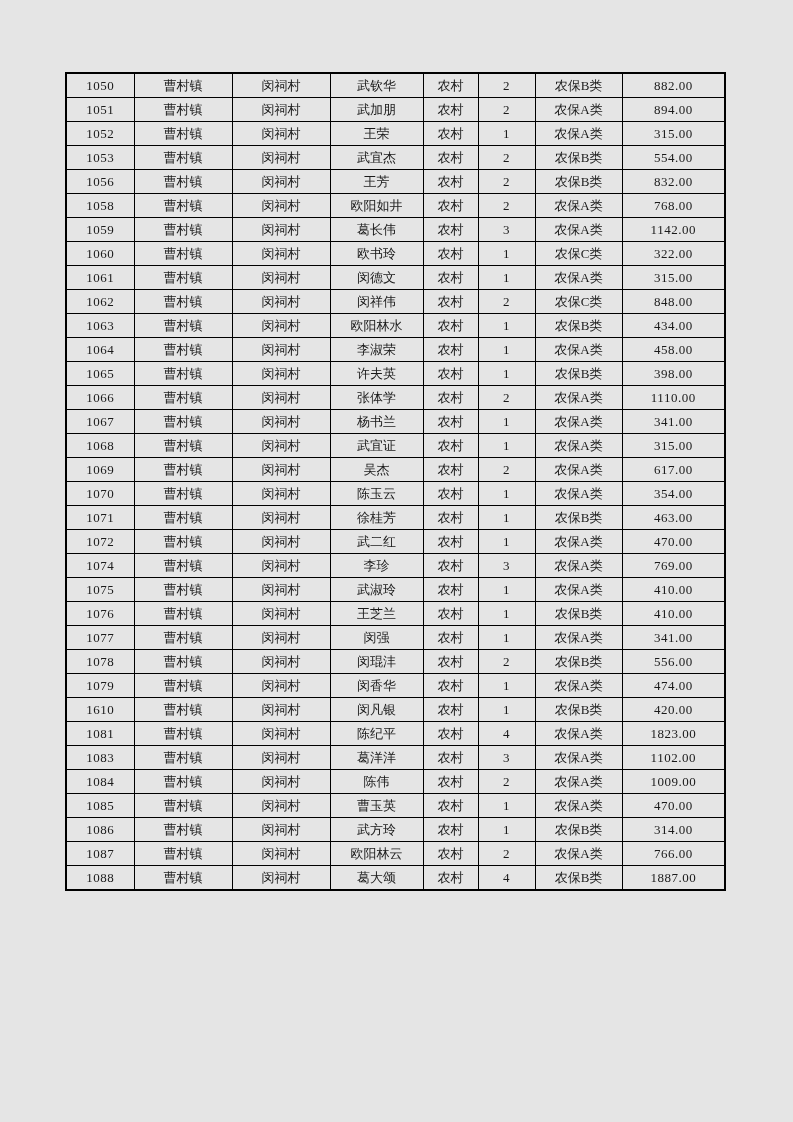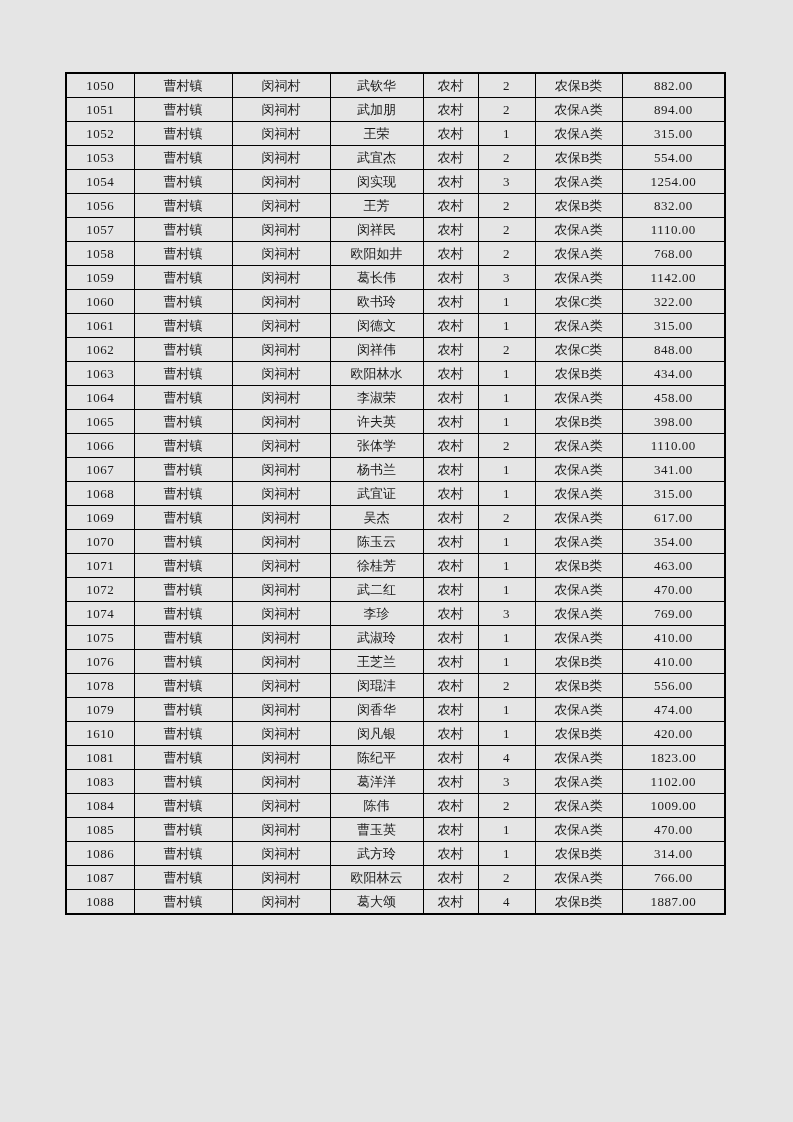--- a/index.html
+++ b/index.html
@@ -99,48 +99,28 @@
           <td class="cell-serial">1053</td>
           <td class="cell-town">曹村镇</td>
           <td class="cell-village">闵祠村</td>
           <td class="cell-name">武宜杰</td>
           <td class="cell-category">农村</td>
           <td class="cell-count">2</td>
           <td class="cell-insurance_type">农保B类</td>
           <td class="cell-amount">554.00</td>
         </tr>
         <tr>
-          <td class="cell-serial">1054</td>
-          <td class="cell-town">曹村镇</td>
-          <td class="cell-village">闵祠村</td>
-          <td class="cell-name">闵实现</td>
-          <td class="cell-category">农村</td>
-          <td class="cell-count">3</td>
-          <td class="cell-insurance_type">农保A类</td>
-          <td class="cell-amount">1254.00</td>
-        </tr>
-        <tr>
           <td class="cell-serial">1056</td>
           <td class="cell-town">曹村镇</td>
           <td class="cell-village">闵祠村</td>
           <td class="cell-name">王芳</td>
           <td class="cell-category">农村</td>
           <td class="cell-count">2</td>
           <td class="cell-insurance_type">农保B类</td>
           <td class="cell-amount">832.00</td>
-        </tr>
-        <tr>
-          <td class="cell-serial">1057</td>
-          <td class="cell-town">曹村镇</td>
-          <td class="cell-village">闵祠村</td>
-          <td class="cell-name">闵祥民</td>
-          <td class="cell-category">农村</td>
-          <td class="cell-count">2</td>
-          <td class="cell-insurance_type">农保A类</td>
-          <td class="cell-amount">1110.00</td>
         </tr>
         <tr>
           <td class="cell-serial">1058</td>
           <td class="cell-town">曹村镇</td>
           <td class="cell-village">闵祠村</td>
           <td class="cell-name">欧阳如井</td>
           <td class="cell-category">农村</td>
           <td class="cell-count">2</td>
           <td class="cell-insurance_type">农保A类</td>
           <td class="cell-amount">768.00</td>
@@ -307,20 +287,30 @@
         </tr>
         <tr>
           <td class="cell-serial">1076</td>
           <td class="cell-town">曹村镇</td>
           <td class="cell-village">闵祠村</td>
           <td class="cell-name">王芝兰</td>
           <td class="cell-category">农村</td>
           <td class="cell-count">1</td>
           <td class="cell-insurance_type">农保B类</td>
           <td class="cell-amount">410.00</td>
+        </tr>
+        <tr>
+          <td class="cell-serial">1077</td>
+          <td class="cell-town">曹村镇</td>
+          <td class="cell-village">闵祠村</td>
+          <td class="cell-name">闵强</td>
+          <td class="cell-category">农村</td>
+          <td class="cell-count">1</td>
+          <td class="cell-insurance_type">农保A类</td>
+          <td class="cell-amount">341.00</td>
         </tr>
         <tr>
           <td class="cell-serial">1078</td>
           <td class="cell-town">曹村镇</td>
           <td class="cell-village">闵祠村</td>
           <td class="cell-name">闵琨沣</td>
           <td class="cell-category">农村</td>
           <td class="cell-count">2</td>
           <td class="cell-insurance_type">农保B类</td>
           <td class="cell-amount">556.00</td>

